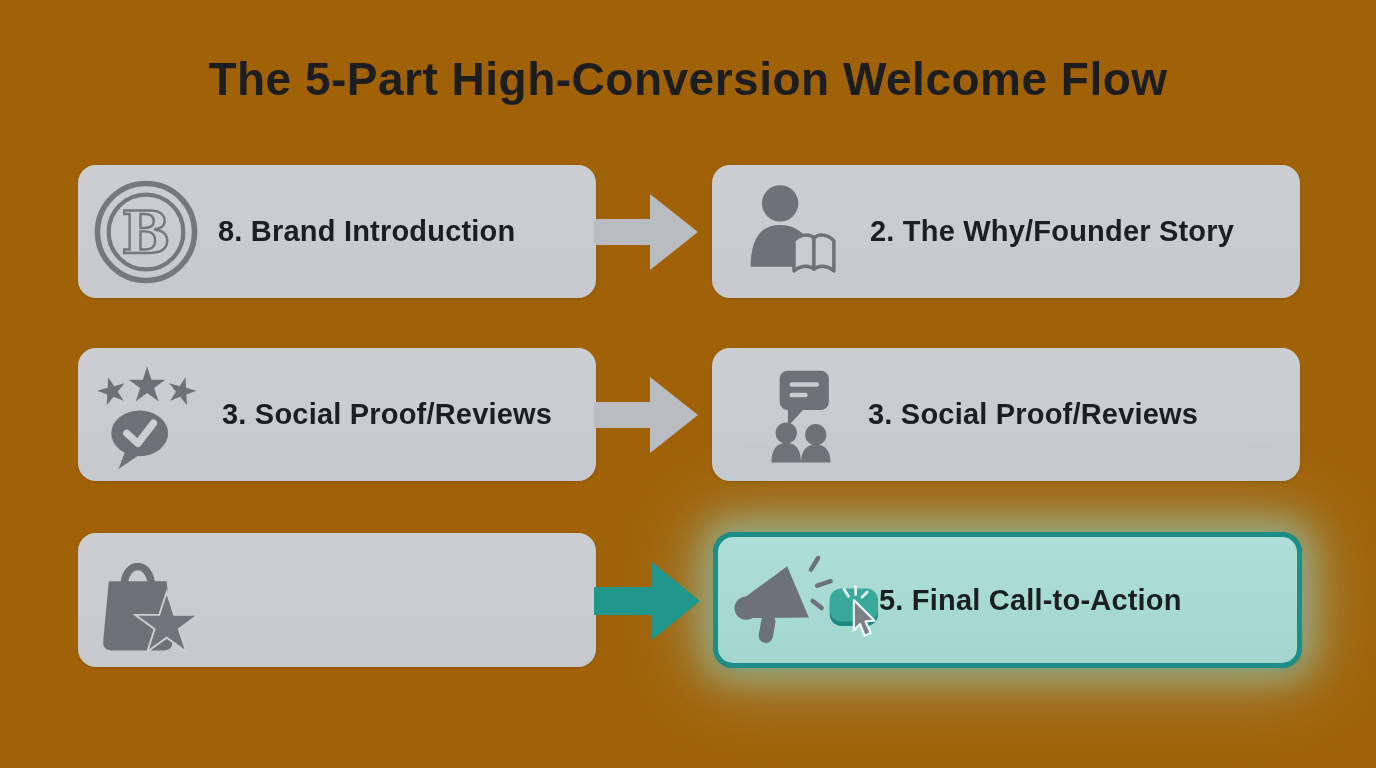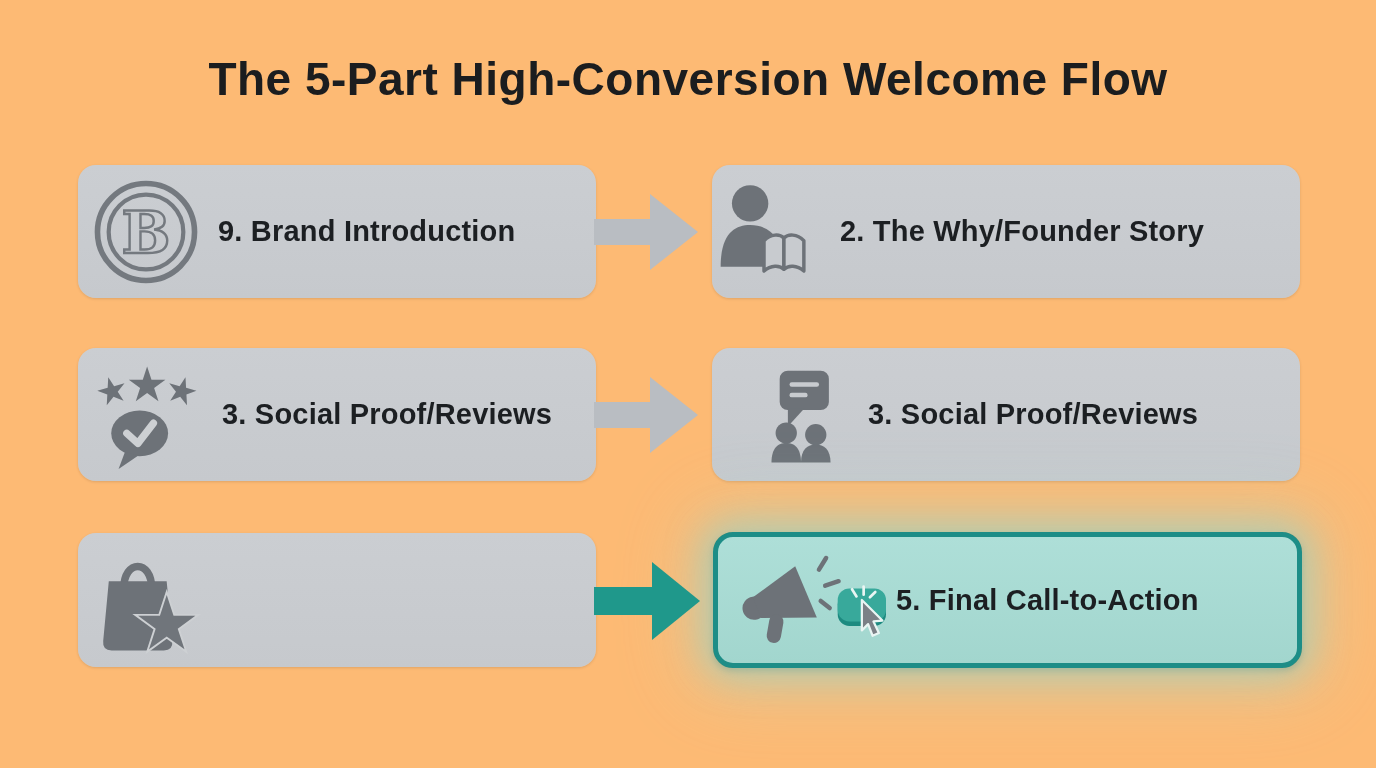--- a/index.html
+++ b/index.html
@@ -1,18 +1,18 @@
 <!DOCTYPE html>
 <html><head>
 <meta charset="utf-8">
 <style>
   html,body{margin:0;padding:0;background:#ffffff;}
   .canvas{
     position:relative;width:1376px;height:768px;overflow:hidden;
-    background:#fdba74;
+    background:#a16207;
     font-family:"Liberation Sans",sans-serif;
   }
   .title{
     position:absolute;left:0;top:52px;width:100%;
     text-align:center;font-size:46px;font-weight:700;
     color:#1b1d1f;letter-spacing:.5px;margin:0;
   }
   .box{
     position:absolute;display:flex;align-items:center;
     background:linear-gradient(180deg,#cbced2 0%,#c6c9cd 100%);
@@ -39,24 +39,24 @@
 <div class="canvas">
 
   <h1 class="title">The 5-Part High-Conversion Welcome Flow</h1>
 
   <div class="box" style="left:78px;top:165px;width:518px;height:133px;padding-left:12px;gap:16px;">
     <svg class="icon" width="112" height="112" viewBox="0 0 120 120">
       <circle cx="60" cy="60" r="52" fill="none" stroke="#74797f" stroke-width="6"></circle>
       <circle cx="60" cy="60" r="40" fill="none" stroke="#74797f" stroke-width="4.5"></circle>
       <text x="60" y="83" font-size="62" text-anchor="middle" font-weight="bold" font-family="'DejaVu Serif',serif" fill="none" stroke="#74797f" stroke-width="2.6">B</text>
     </svg>
-    <span class="label">9. Brand Introduction</span>
+    <span class="label">8. Brand Introduction</span>
   </div>
 
-  <div class="box" style="left:712px;top:165px;width:588px;height:133px;gap:24px;">
+  <div class="box" style="left:712px;top:165px;width:588px;height:133px;padding-left:30px;gap:24px;">
     <svg class="icon" width="104" height="108" viewBox="0 0 120 120">
       <circle cx="44" cy="27" r="21" fill="#6d7278"></circle>
       <path d="M10 100 C10 62 26 52 44 52 C58 52 68 58 75 68 L75 100 Z" fill="#6d7278"></path>
       <path d="M60 70 C68 62 78 62 83 67 L83 103 C78 98 68 98 60 105 Z" fill="#c8cbcf" stroke="#6d7278" stroke-width="4" stroke-linejoin="round"></path>
       <path d="M106 70 C98 62 88 62 83 67 L83 103 C88 98 98 98 106 105 Z" fill="#c8cbcf" stroke="#6d7278" stroke-width="4" stroke-linejoin="round"></path>
     </svg>
     <span class="label">2. The Why/Founder Story</span>
   </div>
 
   <div class="box" style="left:78px;top:348px;width:518px;height:133px;padding-left:14px;gap:20px;">
@@ -86,21 +86,21 @@
   </div>
 
   <div class="box" style="left:78px;top:533px;width:518px;height:134px;padding-left:14px;gap:18px;">
     <svg class="icon" width="112" height="112" viewBox="0 0 120 120">
       <path d="M34 48 C34 16 64 16 64 48" fill="none" stroke="#6d7278" stroke-width="8" stroke-linecap="round"></path>
       <path d="M18 40 H80 L86 104 Q87 114 77 114 H21 Q11 114 12 104 Z" fill="#6d7278"></path>
       <text x="80" y="112" font-size="80" text-anchor="middle" fill="#70757b" stroke="#cdd0d3" stroke-width="4" paint-order="stroke" font-family="'DejaVu Sans',sans-serif">★</text>
     </svg>
   </div>
 
-  <div class="box teal" style="left:713px;top:532px;width:589px;height:136px;padding-left:16px;gap:10px;">
+  <div class="box teal" style="left:713px;top:532px;width:589px;height:136px;padding-left:8px;gap:1px;">
     <svg class="icon" width="152" height="102" viewBox="0 0 170 112">
       <g fill="#6d7278" transform="rotate(-8 45 60)">
         <circle cx="22" cy="62" r="13"></circle>
         <polygon points="22,50 74,22 90,82 28,74"></polygon>
         <rect x="34" y="72" width="16" height="32" rx="8" transform="rotate(18 42 88)"></rect>
       </g>
       <g stroke="#6d7278" stroke-width="5" stroke-linecap="round">
         <path d="M95 22 L103 9"></path>
         <path d="M102 40 L117 35"></path>
         <path d="M97 57 L107 65"></path>

